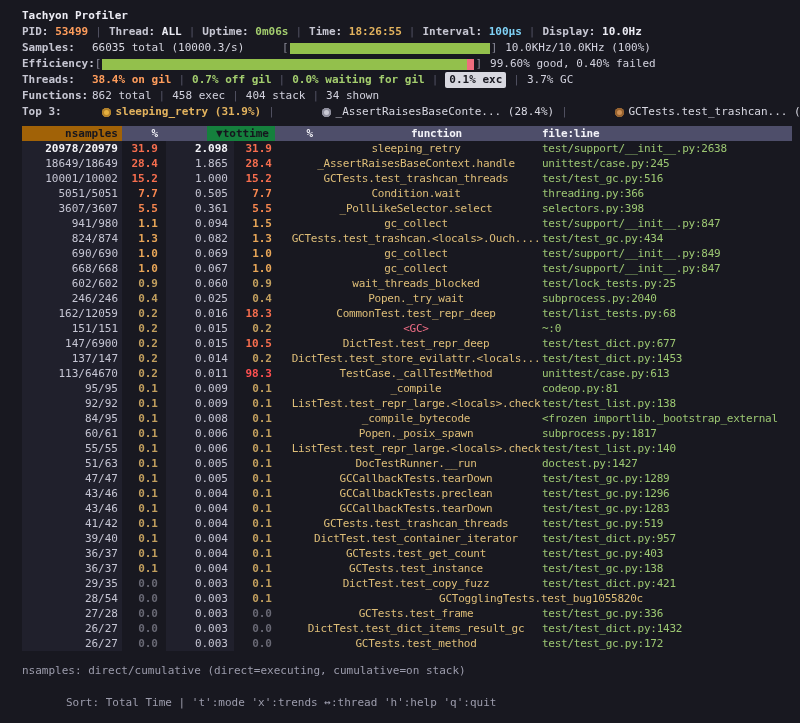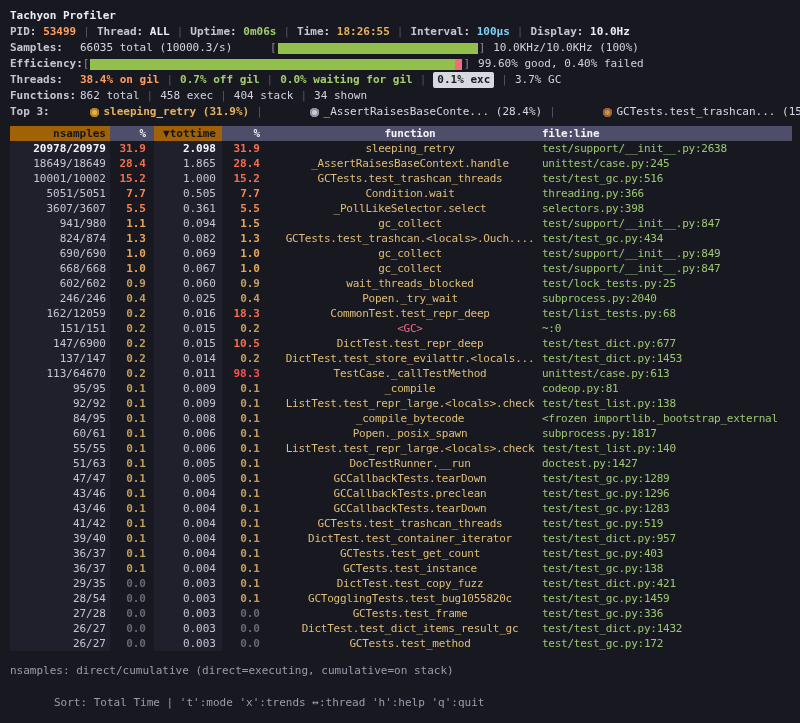--- a/index.html
+++ b/index.html
@@ -4,21 +4,21 @@
 <style>
   * { box-sizing: border-box; margin: 0; padding: 0; }
   html,body { width: 800px; height: 723px; }
   body {
     background: #181820;
     color: #d2d2de;
     font-family: "DejaVu Sans Mono", monospace;
     font-size: 11px;
     overflow: hidden;
   }
-  .screen { width: 800px; height: 723px; padding: 8px 8px 0 10px; }
+  .screen { width: 800px; height: 723px; padding: 8px 8px 0 22px; }
 
   
   .line {
     height: 16px; line-height: 16px;
     display: flex; align-items: center;
     white-space: pre;
   }
   .title { color: #ececf4; font-weight: bold; }
   .lbl { color: #c6c6d2; font-weight: bold; }
   .lbl-w { display: inline-block; width: 70px; }
@@ -68,21 +68,21 @@
   }
   .tr { display: flex; height: 15px; line-height: 15px; }
   .td { white-space: pre; overflow: hidden; }
   .c1 { width: 100px; text-align: right; padding-right: 4px; }
   .c2 { width: 44px;  text-align: right; padding-right: 8px; }
   .c3 { width: 68px;  text-align: right; padding-right: 6px; }
   .c4 { width: 46px;  text-align: right; padding-right: 8px; }
   .c5 { flex: 1; text-align: center; padding-left: 10px; letter-spacing: -0.25px; }
   .c6 { width: 250px; text-align: left; letter-spacing: -0.25px; }
   .thead .c1 { background: #a16207; color: #16161e; }
-  .thead .c3 { background: #a16207; color: #16161e; }
+  .thead .c3 { background: #15803d; color: #16161e; margin-left: 41px; }
   .band { background: #20202c; }
   .nsamp, .tottime { color: #c6c6d4; }
   .row-top .nsamp, .row-top .tottime { color: #f5f5fa; font-weight: bold; }
   .fn   { color: #debe78; }
   .fn-special { color: #ee6d85; }
   .file { color: #9cc772; }
   .pct { font-weight: bold; }
   .p-max  { color: #ff5050; }
   .p-hot  { color: #f76e4e; }
   .p-high { color: #f8874f; }
@@ -463,21 +463,20 @@
       <span class="td c5 fn">DictTest.test_copy_fuzz</span>
       <span class="td c6 file">test/test_dict.py:421</span>
     </div>
 
     <div class="tr">
       <span class="td c1 band nsamp">28/54</span>
       <span class="td c2 pct p-zero">0.0</span>
       <span class="td c3 band tottime">0.003</span>
       <span class="td c4 pct p-low">0.1</span>
       <span class="td c5 fn">GCTogglingTests.test_bug1055820c</span>
-      <span class="td c6 file">test/test_gc.py:1459</span>
     </div>
 
     <div class="tr">
       <span class="td c1 band nsamp">27/28</span>
       <span class="td c2 pct p-zero">0.0</span>
       <span class="td c3 band tottime">0.003</span>
       <span class="td c4 pct p-zero">0.0</span>
       <span class="td c5 fn">GCTests.test_frame</span>
       <span class="td c6 file">test/test_gc.py:336</span>
     </div>

